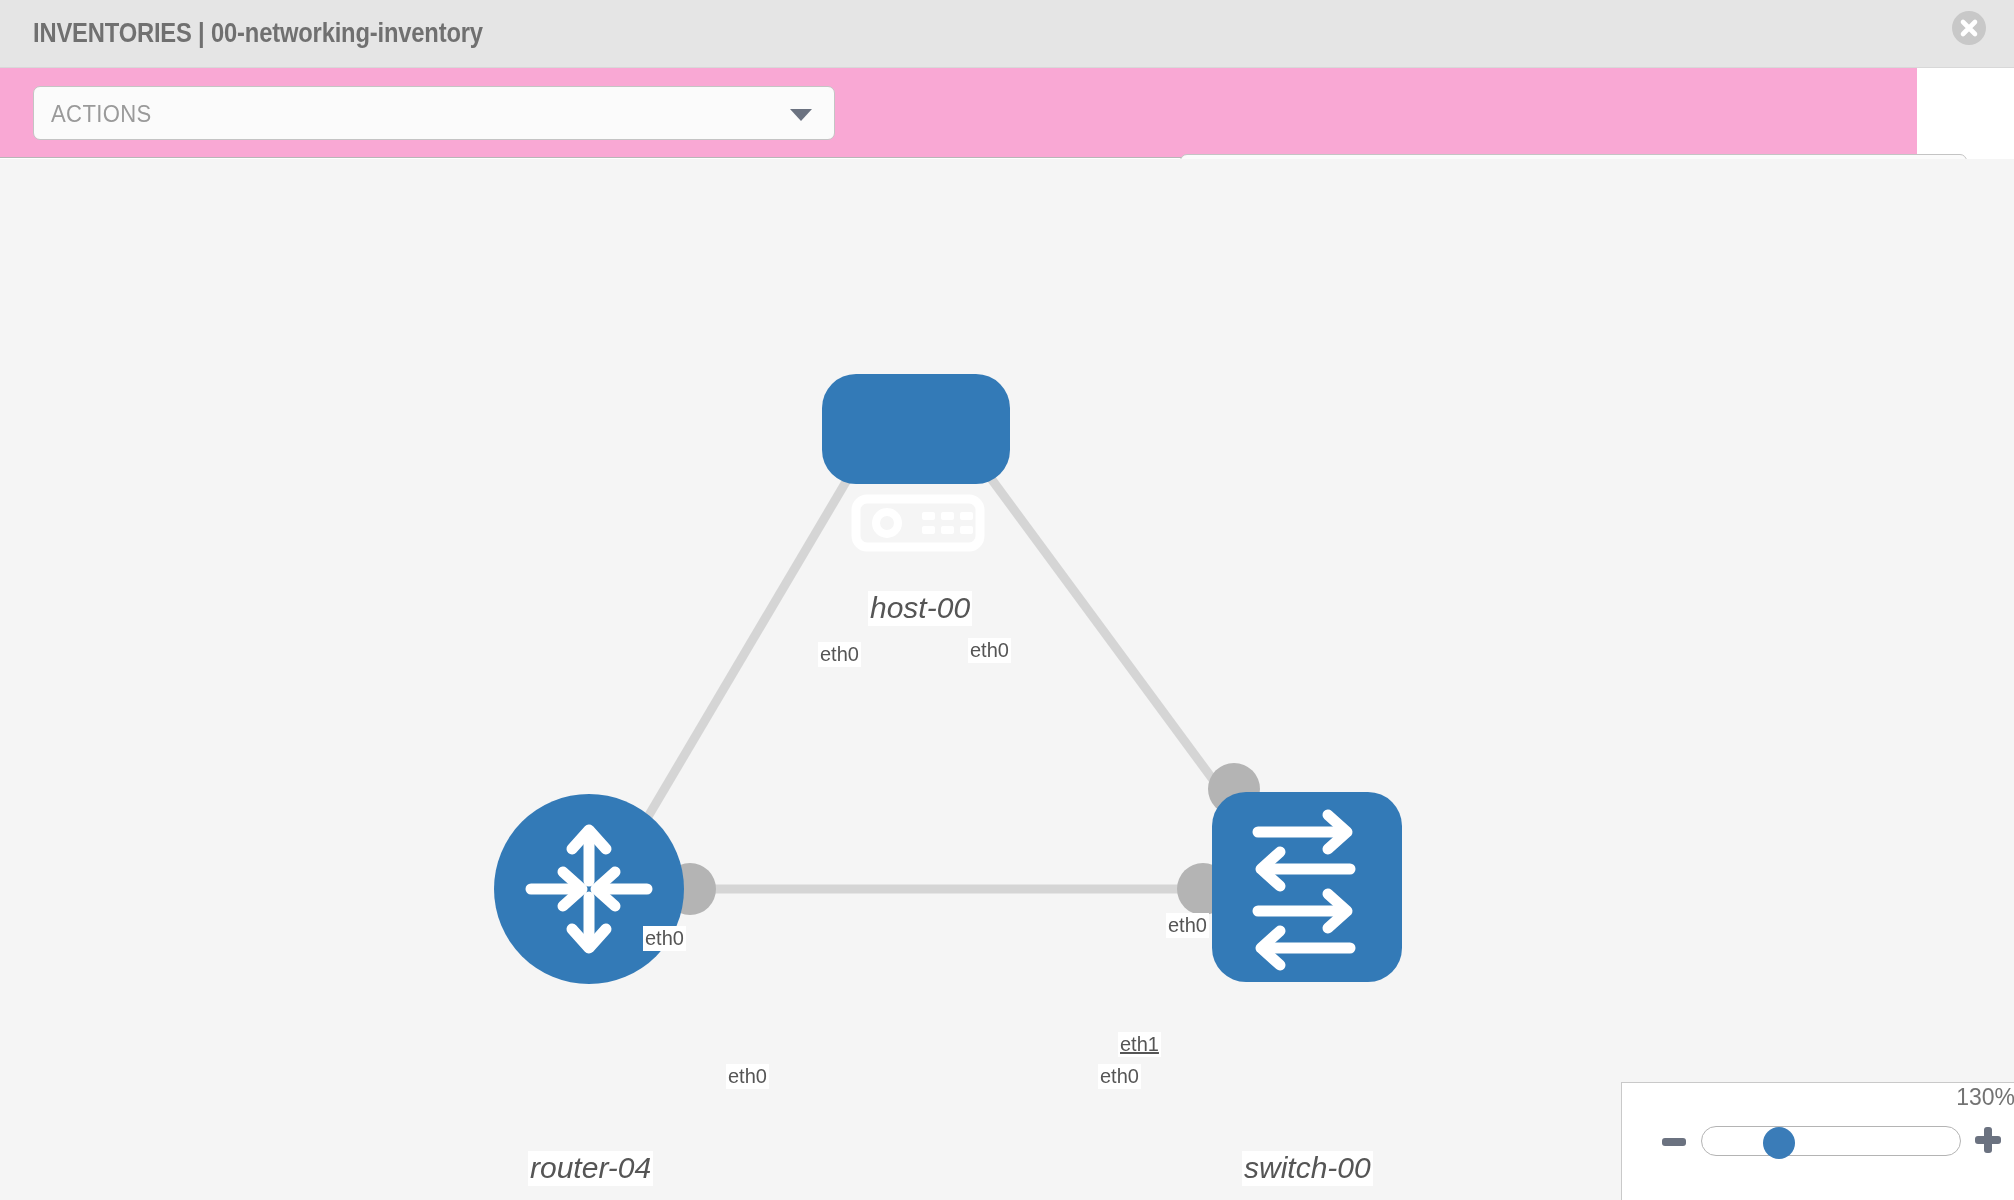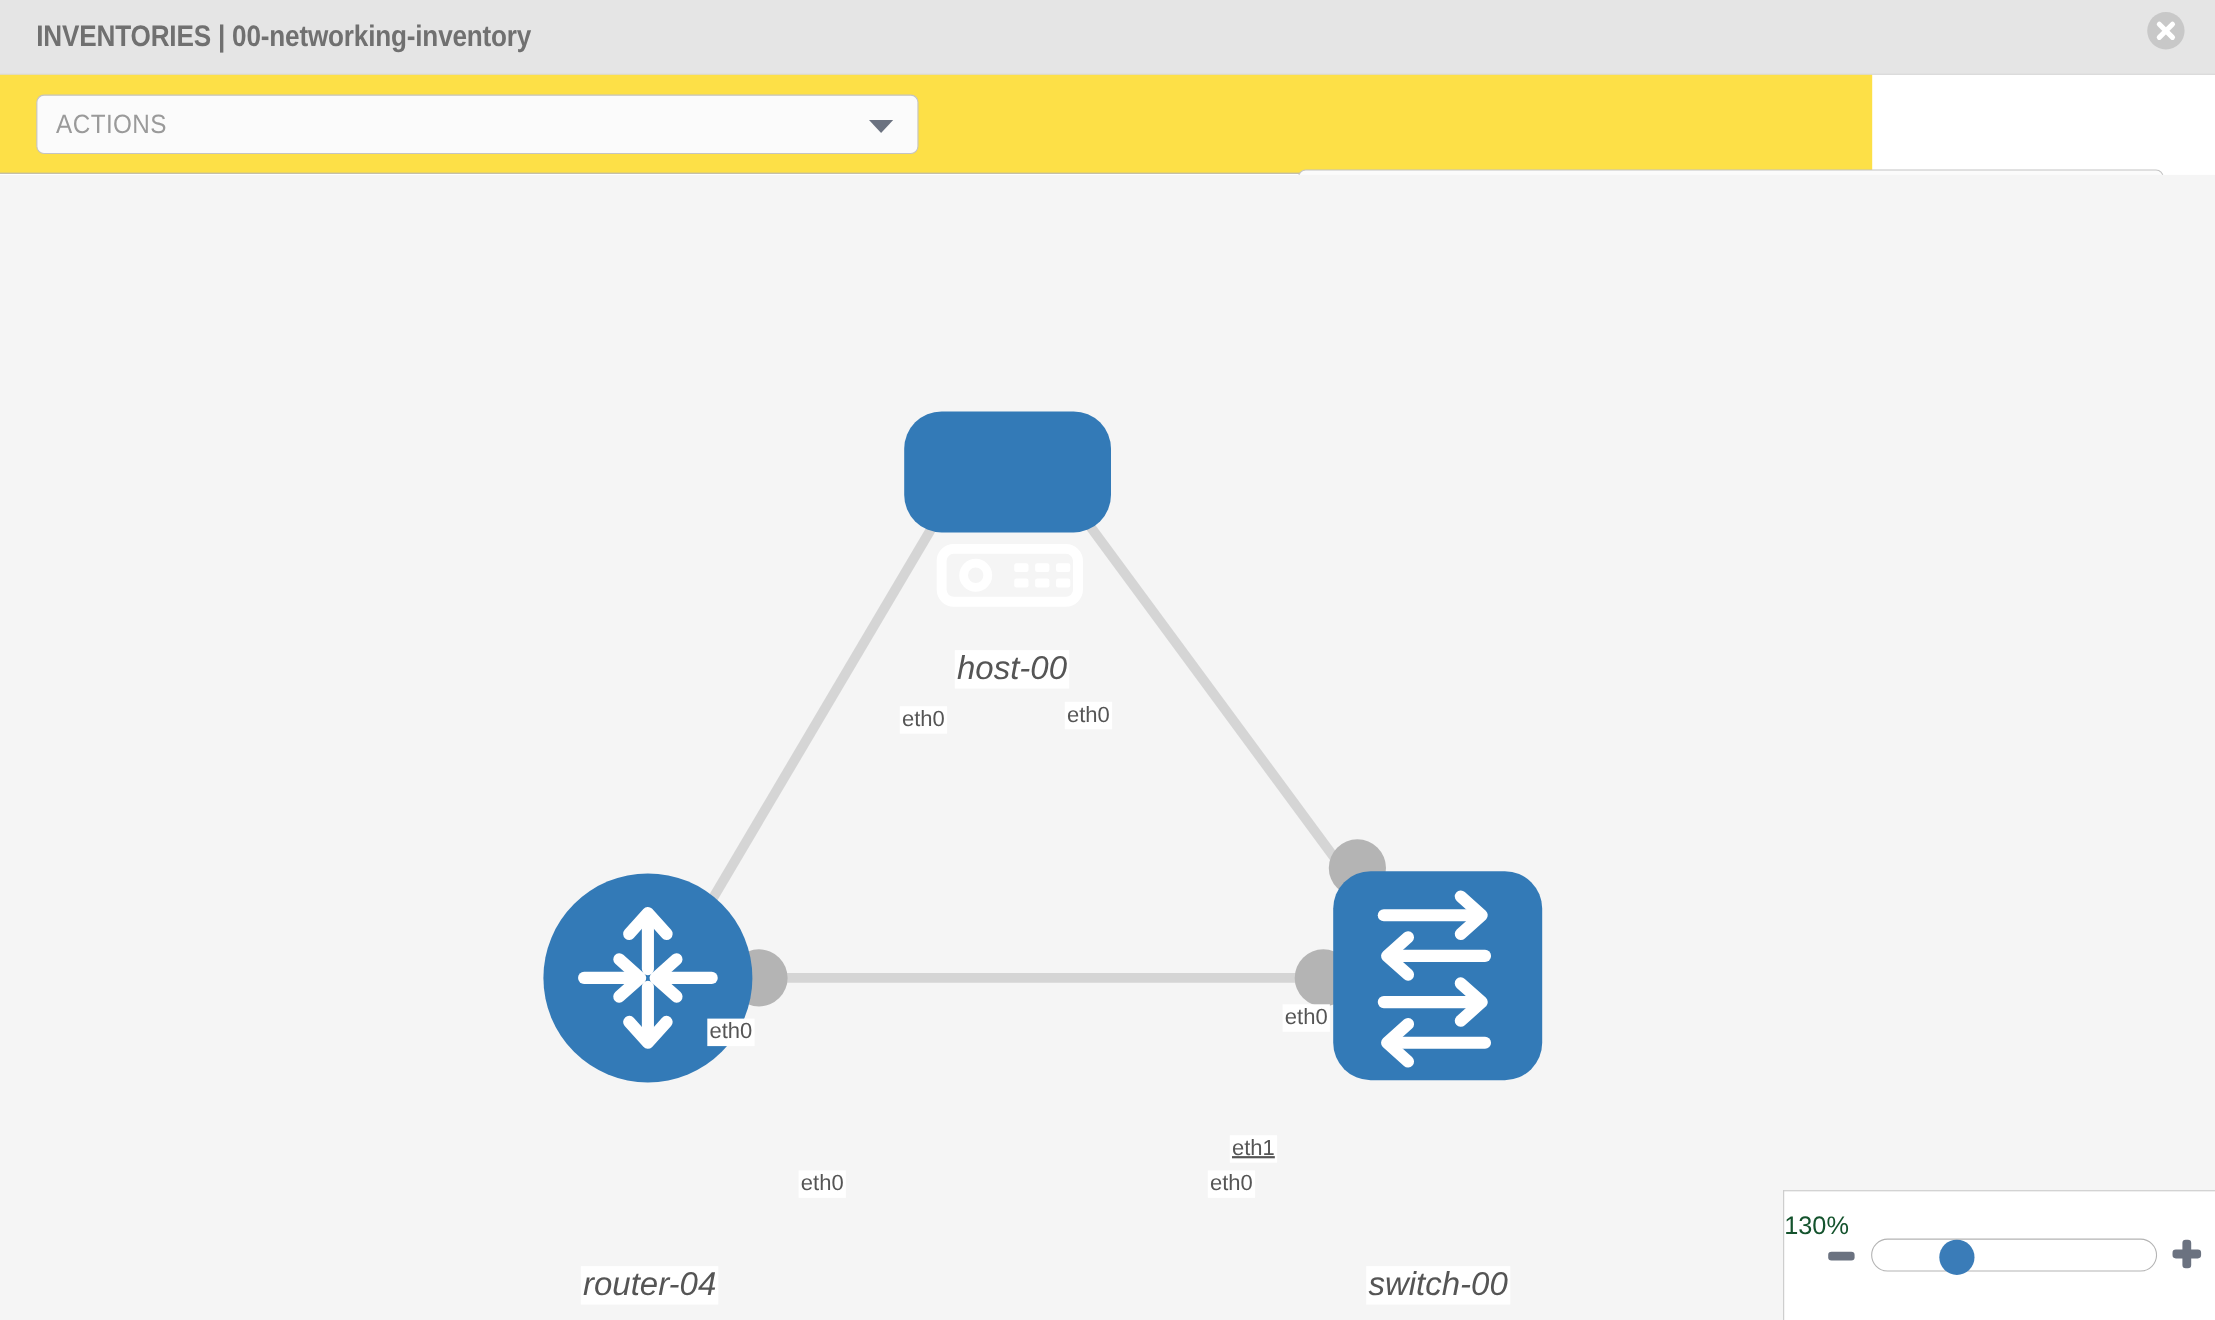--- a/index.html
+++ b/index.html
@@ -47,23 +47,23 @@
     border-radius: 50%;
     background: #c8c8c8;
     cursor: pointer;
   }
   .close-btn svg { display:block; }
 
   
   .toolbar {
     position: absolute;
     left: 0; top: 68px;
-    width: 1702px;
+    width: 1917px;
     height: 90px;
-    background: #fde047;
+    background: #f9a8d4;
     border-bottom: 1px solid #b7b7b7;
     box-sizing: border-box;
   }
   .actions-select {
     position: absolute;
     left: 33px;
     top: 18px;
     width: 802px;
     height: 54px;
     background: #fbfbfb;
@@ -163,26 +163,26 @@
     top: 1082px;
     width: 393px;
     height: 118px;
     background: #ffffff;
     border-top: 1px solid #c9c9c9;
     border-left: 1px solid #c9c9c9;
     box-sizing: border-box;
   }
   .zoom-value {
     position: absolute;
-    top: 18px;
+    top: 1px;
     left: 0;
     width: 393px;
-    text-align: left;
+    text-align: right;
     font-size: 23px;
-    color: #14532d;
+    color: #737373;
   }
   .zoom-minus {
     position: absolute;
     left: 40px;
     top: 55px;
     width: 24px;
     height: 8px;
     border-radius: 3px;
     background: #6b7280;
     cursor: pointer;

